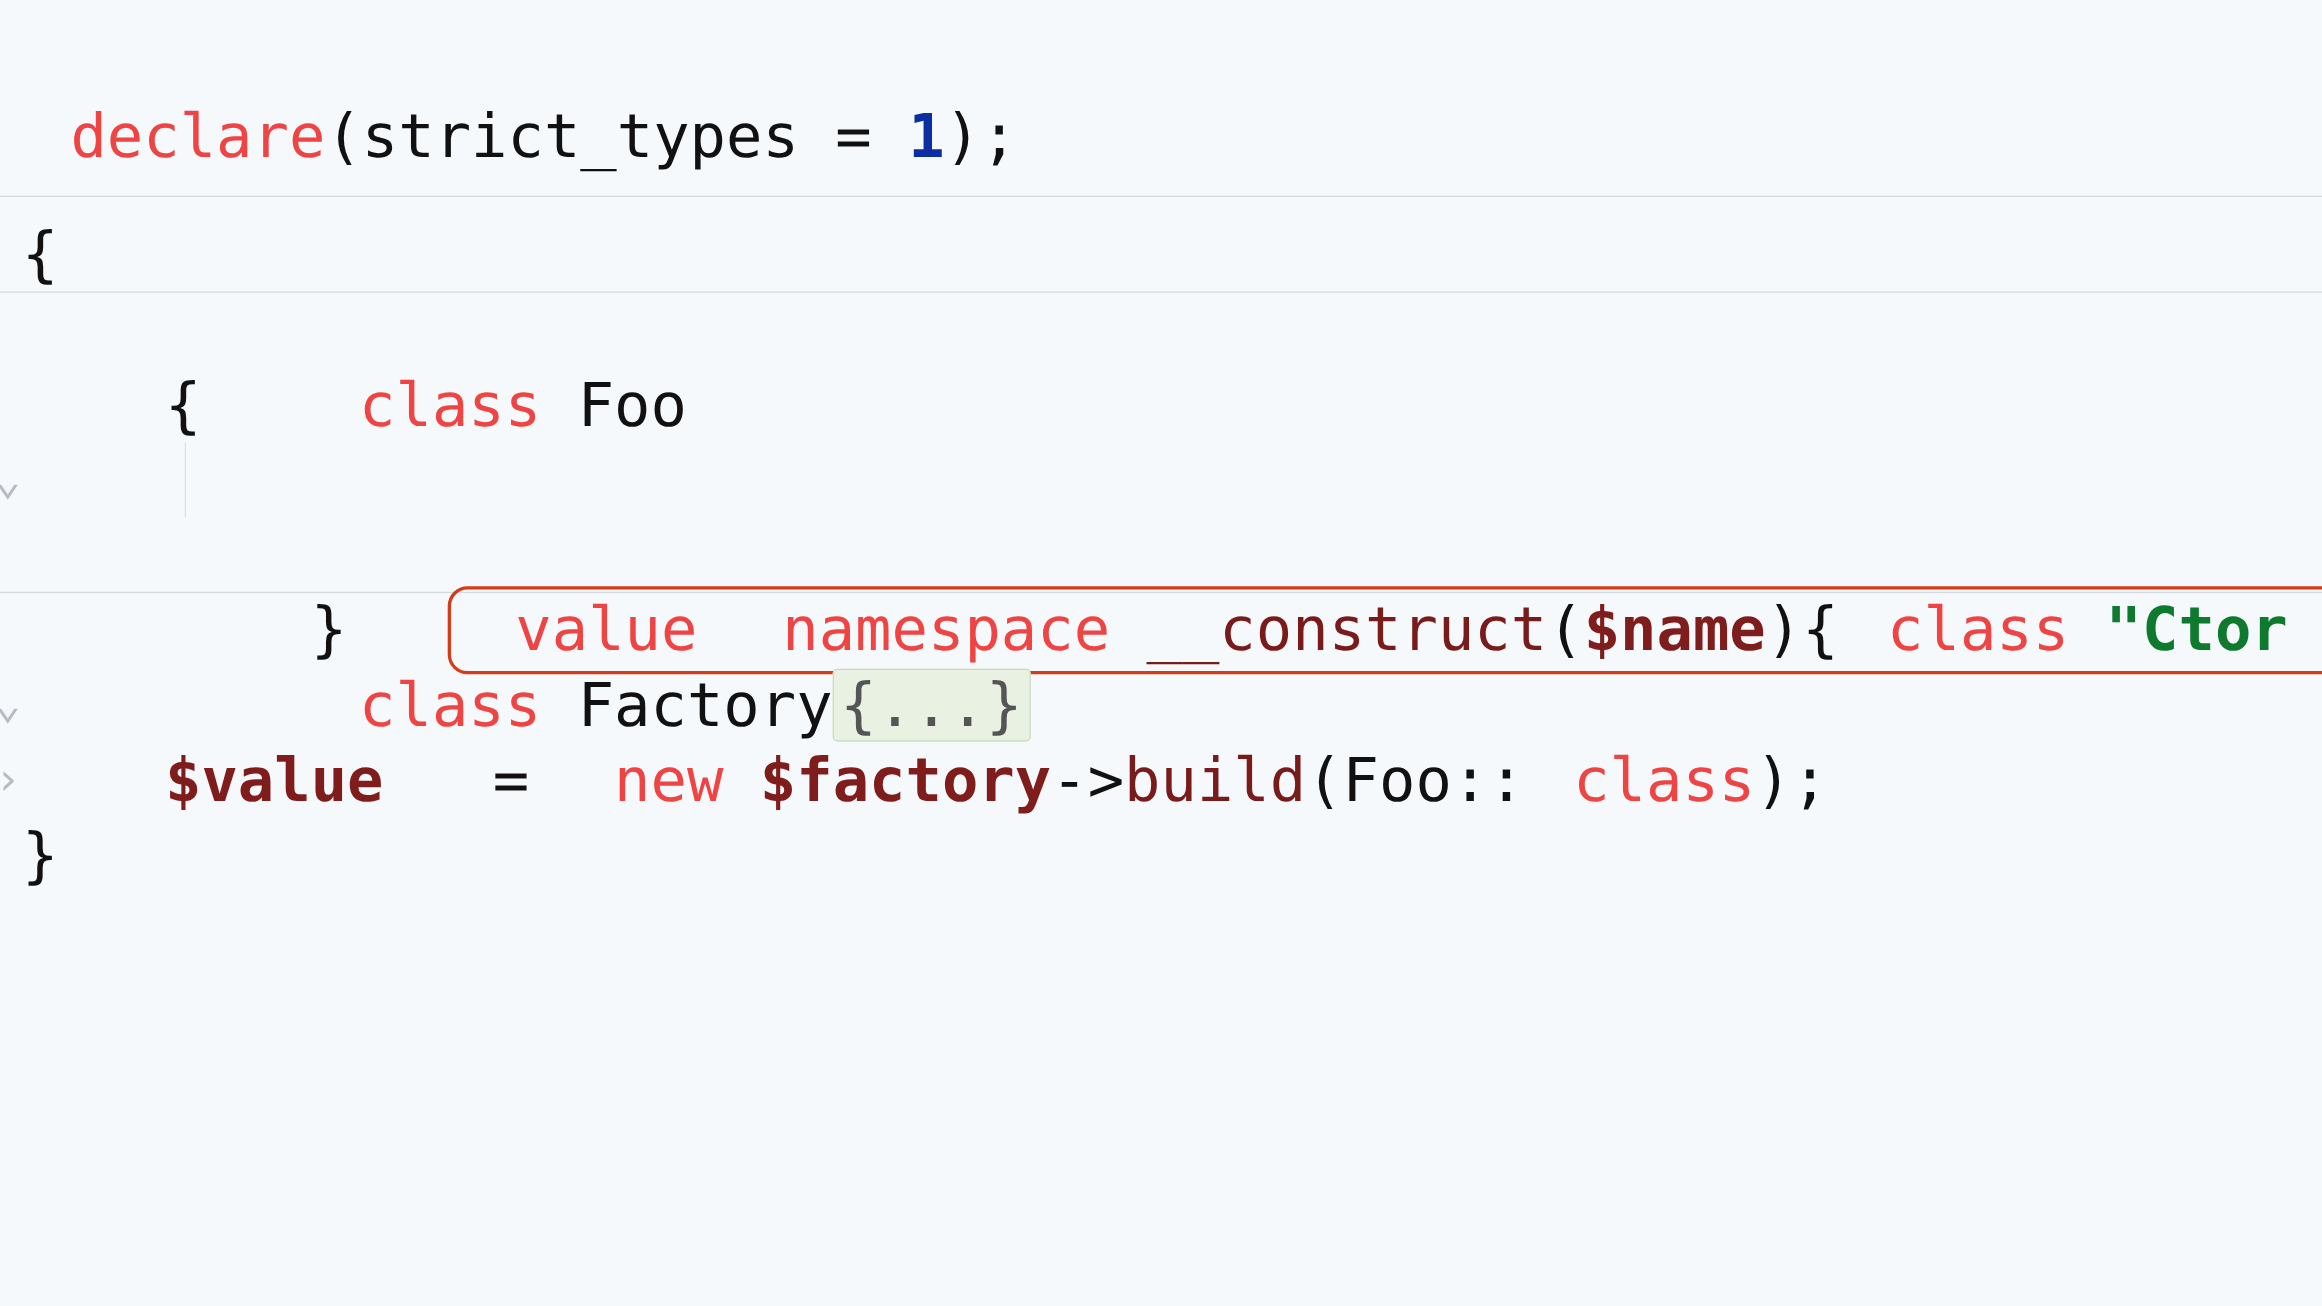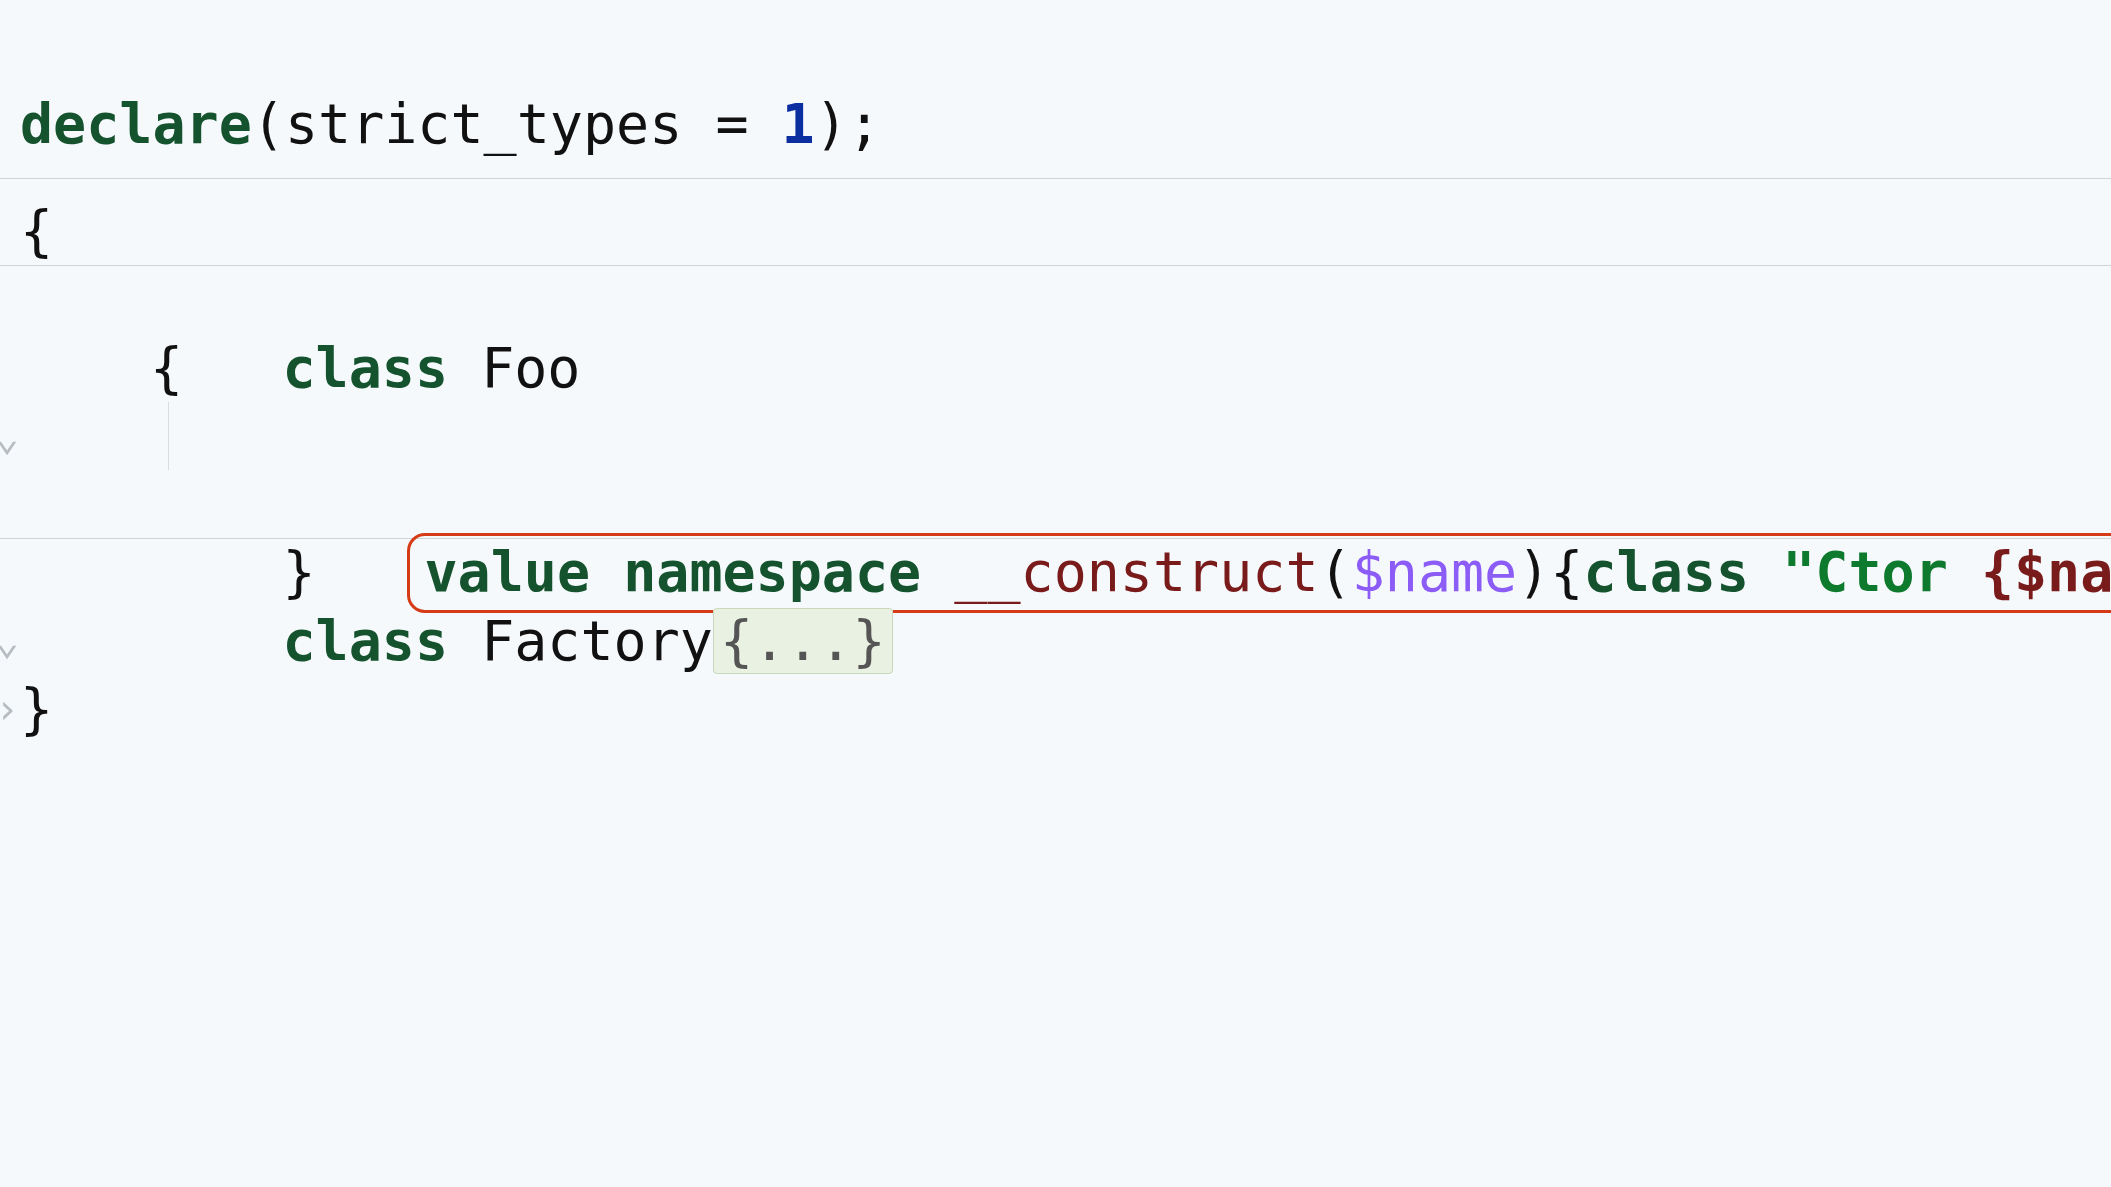--- a/index.html
+++ b/index.html
@@ -20,24 +20,24 @@
     box-sizing: border-box;
   }
   .line {
     white-space: pre;
     font-size: 55px;
     line-height: 68px;
     height: 68px;
     color: #111;
     position: relative;
   }
-  .kw   { color: #14532d; font-weight: 700; }
+  .kw   { color: #ef4444; font-weight: 400; margin-left: 44px; }
   .num  { color: #0b2fa0; font-weight: 700; }
   .fname{ color: #7a1b1b; font-weight: 400; }
-  .var  { color: #8b5cf6; }
+  .var  { color: #7f1d1d; font-weight: bold; }
   .str  { color: #0e7a2e; font-weight: 700; }
   .varstr{ color:#7a1b1b; font-weight:700;}
   .fold { background: #e9f2e2; border: 1px solid #c9d8bd; border-radius: 4px; padding: 0 6px; color:#555;}
 
   .sep {
     border-top: 1px solid #cfd4d9;
     margin: 20px 0 18px -20px;
     width: 2111px;
   }
   .sep2 {
@@ -100,16 +100,17 @@
     <span class="gutter-icon">⌄</span><span>}</span></div>
 
   <div class="sep2"></div>
 
   <div class="line indent1">
     <span class="gutter-icon">›</span><span class="kw">class</span><span> Factory</span><span class="fold">{...}</span></div>
 
   <div class="line">&nbsp;</div>
 
 
+  <div class="line indent1"><span class="var">$value</span><span>   = </span><span class="kw">new</span><span> </span><span class="var">$factory</span><span>-&gt;</span><span class="fname">build</span><span>(Foo::</span><span class="kw">class</span><span>);</span></div>
 
   <div class="line"><span>}</span></div>
 
 </div>
 
 </body></html>

